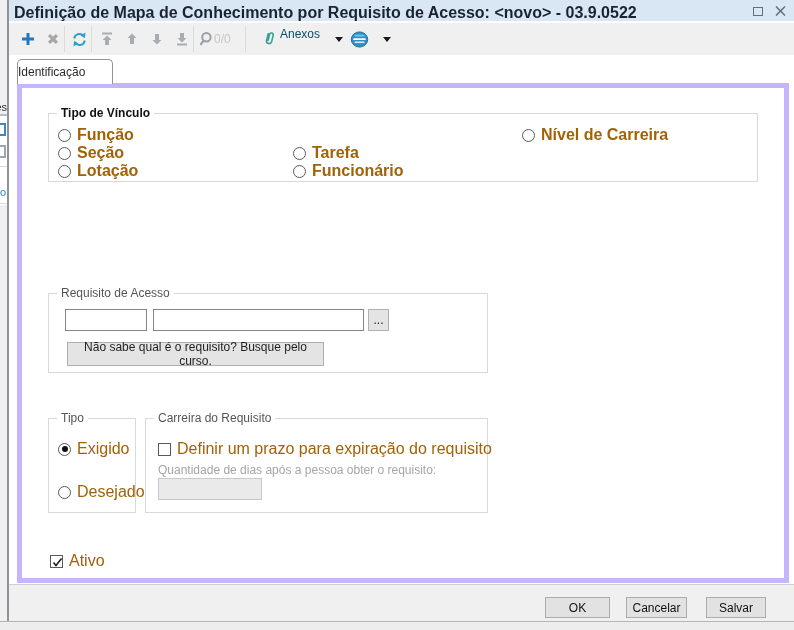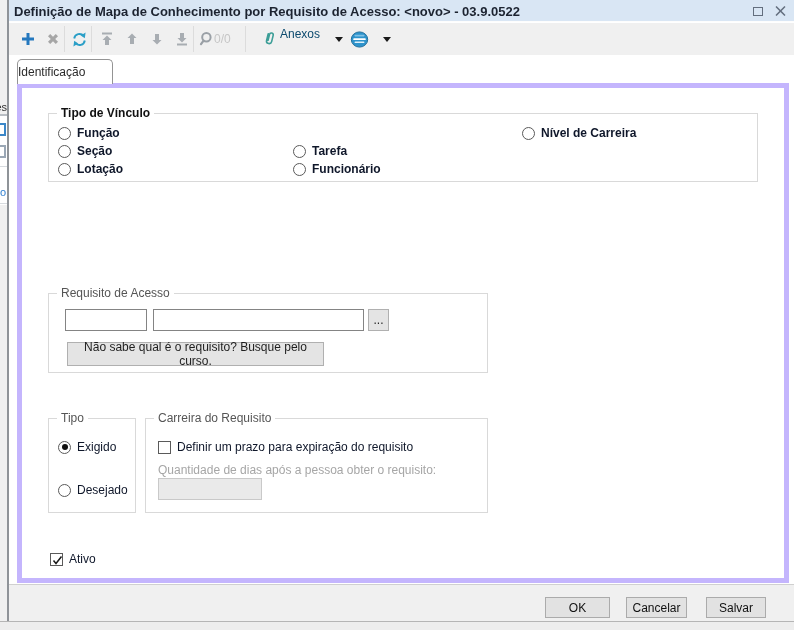--- a/index.html
+++ b/index.html
@@ -23,21 +23,21 @@
             font-size:11px; color:#2f7fd0; }
   .frag-line3 { position:absolute; left:0; top:203px; width:7px; height:1px; background:#d7dbdf; }
   #bg-bottom { left:0; top:621px; width:794px; height:9px; background:#ededed; border-top:1px solid #b5b5b5; }
 
   
   #dialog { left:9px; top:0; width:785px; height:621px; background:#fff; }
 
   
   #titlebar { left:0; top:0; width:785px; height:22px; background:#d9e6f4;
               border-bottom:1px solid #fdfdfd; }
-  #title-text { position:absolute; left:5px; top:4px; font-size:13px; font-weight:bold; color:#1c2330; }
+  #title-text { position:absolute; left:5px; top:4px; font-size:16px; font-weight:bold; color:#1c2330; }
   .win-btn { position:absolute; top:4px; width:16px; height:14px; display:flex;
              align-items:center; justify-content:center; }
   #btn-max { right:28px; }
   #btn-close { right:6px; }
   .max-glyph { width:10px; height:9px; border:1.5px solid #636e7e; }
 
   
   #toolbar { left:0; top:23px; width:785px; height:32px; background:#f0f0f0; }
   .tb { position:absolute; top:4px; width:24px; height:24px; display:flex;
         align-items:center; justify-content:center; }
@@ -63,21 +63,21 @@
   #grp-req      { left:26px; top:205px; width:440px; height:80px; }
   #grp-tipo     { left:26px; top:330px; width:88px;  height:95px; }
   #grp-validade { left:123px; top:330px; width:343px; height:95px; }
 
   
   .radio-row { position:absolute; display:flex; align-items:center; gap:6px; }
   .radio { width:13px; height:13px; border:1px solid #5a5a5a; border-radius:50%;
            background:#fff; position:relative; flex:none; }
   .radio.checked::after { content:""; position:absolute; left:2.5px; top:2.5px;
            width:6px; height:6px; background:#111; border-radius:50%; }
-  .radio-label { font-size:12px; color:#0f172a; white-space:nowrap; }
+  .radio-label { font-size:16px; color:#a16207; white-space:nowrap; }
   .radio-label.bold { font-weight:bold; }
   .checkbox { width:13px; height:13px; border:1px solid #5a5a5a; background:#fff;
               position:relative; flex:none; }
   .check-mark { position:absolute; left:0; top:0; }
 
   
   .txt { position:absolute; border:1px solid #848484; background:#fff; height:22px;
          font-size:12px; padding:0 3px; font-family:"Liberation Sans", sans-serif; }
   .txt:disabled { background:#eaeaea; border-color:#c9c9c9; }
   .btn { position:absolute; background:#e4e4e4; border:1px solid #b0b0b0; color:#1f1f1f;

